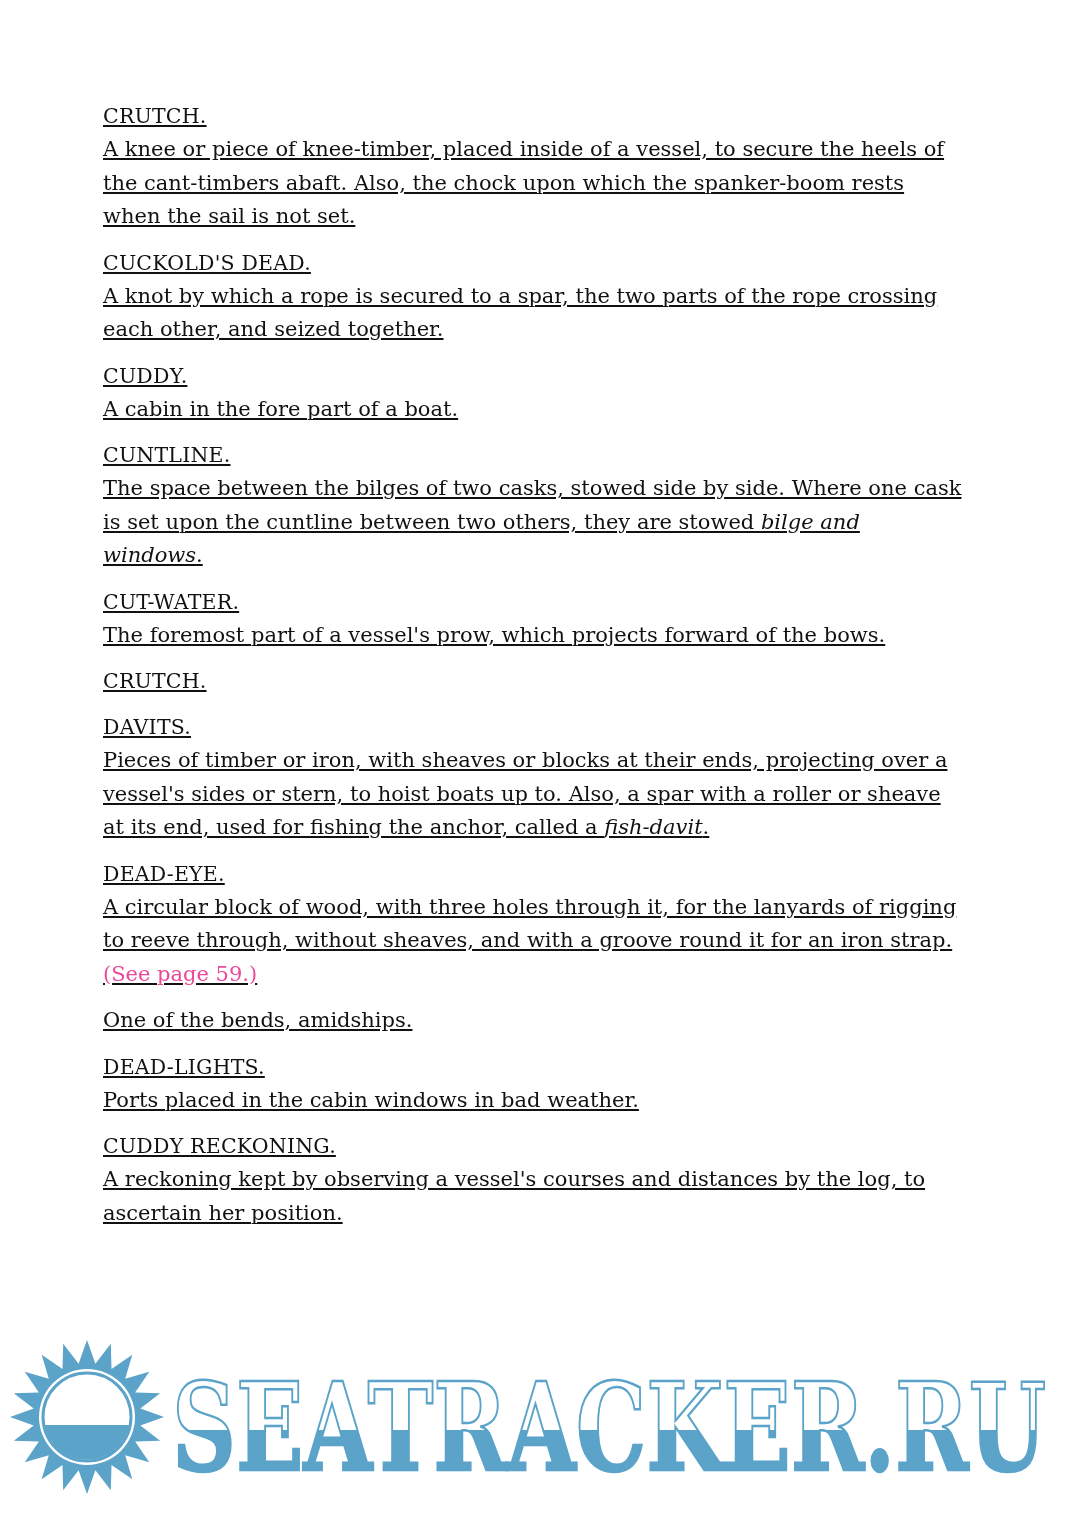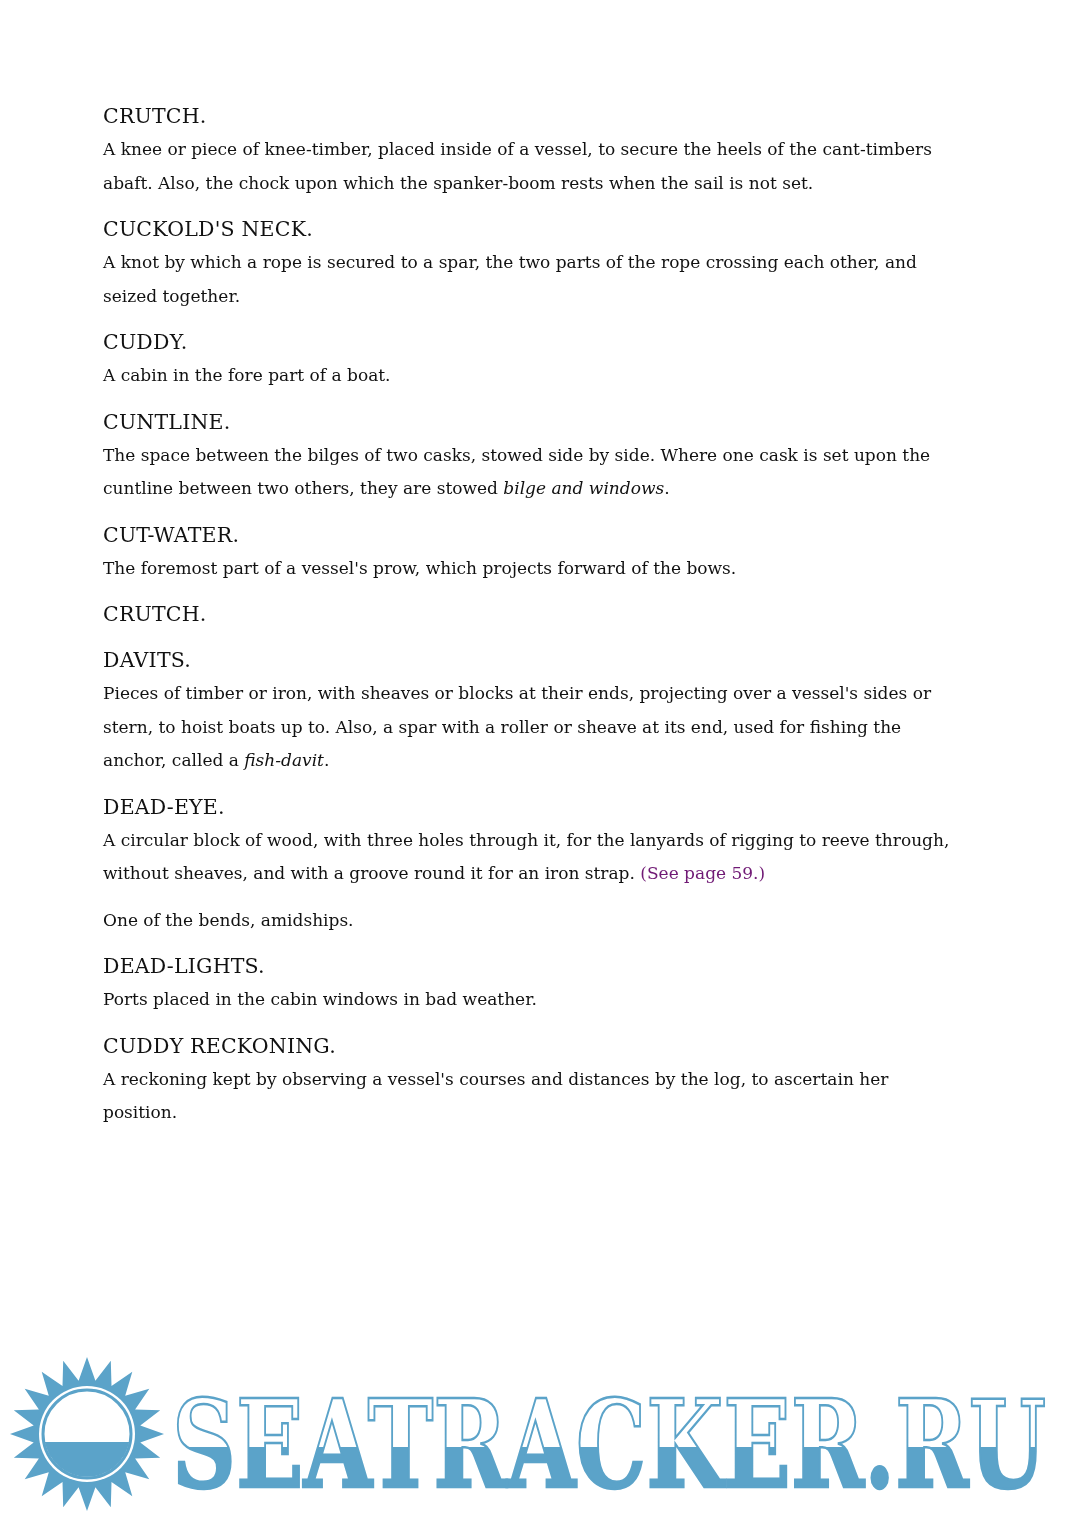--- a/index.html
+++ b/index.html
@@ -14,40 +14,41 @@
   .page {
     position: relative;
     width: 1080px;
     height: 1515px;
   }
   .content {
     position: absolute;
     top: 100px;
     left: 103px;
     width: 860px;
+    text-decoration: underline;
   }
   .entry {
     margin-bottom: 13px;
   }
   .entry-term {
     font-size: 20.5px;
     line-height: 33px;
     letter-spacing: 0.2px;
   }
   .entry-definition {
-    font-size: 17px;
+    font-size: 21px;
     line-height: 33.5px;
   }
   .it { font-style: italic; }
-  .muted { color: #701a75; }
+  .muted { color: #ec4899; }
 
   .watermark {
     position: absolute;
     left: 0;
-    bottom: 0;
+    bottom: 17px;
     width: 899px;
     height: 175px;
     pointer-events: none;
   }
   .sun-wrap {
     position: absolute;
     left: 8px;
     bottom: 2px;
     width: 158px;
     height: 158px;
@@ -65,21 +66,21 @@
 
 <div class="page">
 
   <div class="content">
     <div class="entry">
       <div class="entry-term">CRUTCH.</div>
       <div class="entry-definition"><span>A knee or piece of knee-timber, placed inside of a vessel, to secure the heels of the cant-timbers abaft. Also, the chock upon which the spanker-boom rests when the sail is not set.</span></div>
     </div>
 
     <div class="entry">
-      <div class="entry-term">CUCKOLD'S NECK.</div>
+      <div class="entry-term">CUCKOLD'S DEAD.</div>
       <div class="entry-definition"><span>A knot by which a rope is secured to a spar, the two parts of the rope crossing each other, and seized together.</span></div>
     </div>
 
     <div class="entry">
       <div class="entry-term">CUDDY.</div>
       <div class="entry-definition"><span>A cabin in the fore part of a boat.</span></div>
     </div>
 
     <div class="entry">
       <div class="entry-term">CUNTLINE.</div>

